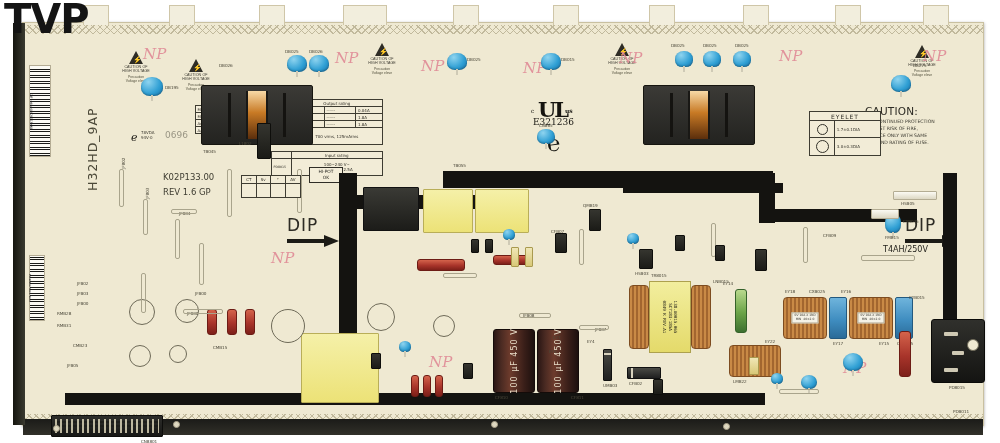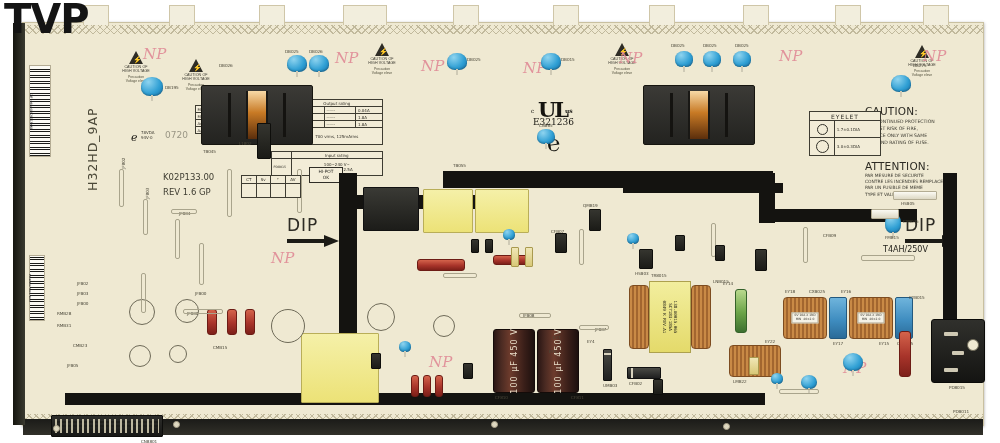--- a/index.html
+++ b/index.html
@@ -330,21 +330,21 @@
     </div>
     <div class="barcode" style="left:6px;top:232px;width:16px;height:66px">
       <div class="txt" style="font-size:2.6px">E4000000 6609-00LO</div>
     </div>
 
     <div class="big-vert-id" style="left:62px;top:168px">H32HD_9AP</div>
 
     <div class="ul-mark" style="left:108px;top:108px;font-size:11px;font-style:italic">e</div>
     <div class="silk" style="left:118px;top:107px;font-size:4px;line-height:1.25">78VDA
 94V-0</div>
-    <div class="silk" style="left:142px;top:108px;font-size:9px;color:#9a9685">0720</div>
+    <div class="silk" style="left:142px;top:108px;font-size:9px;color:#9a9685">0696</div>
 
     <div class="mid-id" style="left:140px;top:148px">K02P133.00</div>
     <div class="mid-id" style="left:140px;top:163px">REV 1.6 GP</div>
 
     <div id="model-label">
       <div>Model : K02P133.00</div>
       <div>Made in China</div>
       <div>Ampower Technology Co.,Ltd</div>
       <div>A/S Tel :86-21-67206888</div>
     </div>
@@ -424,27 +424,20 @@
       <div class="l1"><span>CAUTION OF</span><br><span>HIGH VOLTAGE</span></div>
       <div class="l2"><span>Precaution</span><br><span>Voltage eleve</span></div>
     </div>
 
     <div id="caution-text">
       <div class="hd">CAUTION:</div>
       <div class="bd" style="white-space:pre-line">FOR CONTINUED PROTECTION
 AGAINST RISK OF FIRE,
 REPLACE ONLY WITH SAME
 TYPE AND RATING OF FUSE.</div>
-    </div>
-    <div id="attention-text">
-      <div class="hd">ATTENTION:</div>
-      <div class="bd" style="white-space:pre-line">PAR MESURE DE SECURITE
-CONTRE LES INCENDIES REMPLACER
-PAR UN FUSIBLE DE MEME
-TYPE ET VALEUR DE COURANT.</div>
     </div>
 
     <div class="tbl" style="left:786px;top:88px;width:72px">
       <div class="r">
         <div class="c hdr" style="width:72px;font-size:6px;letter-spacing:1px">EYELET</div>
       </div>
       <div class="r" style="height:17px">
         <div class="c hdr" style="width:26px">
           <span style="display:inline-block;width:11px;height:11px;border:1.3px solid #33322a;border-radius:50%;position:relative"></span>
         </div>

